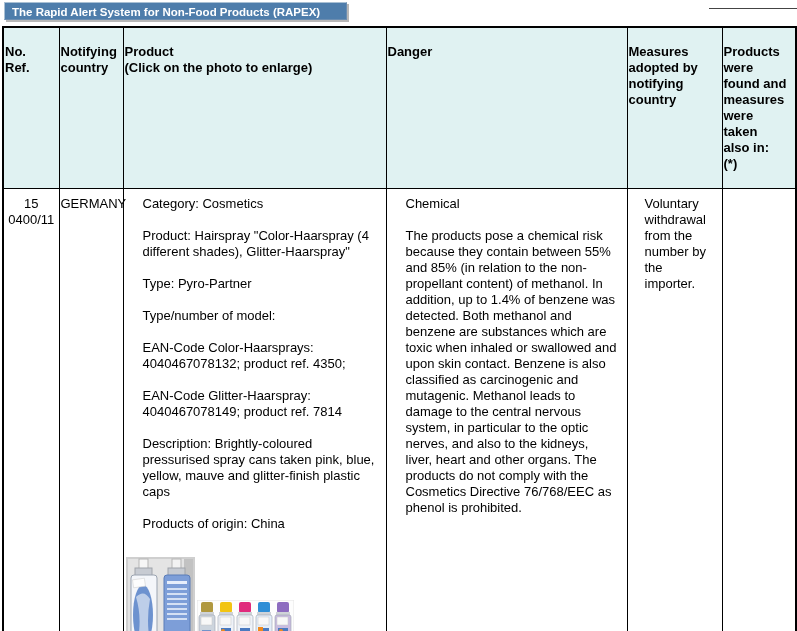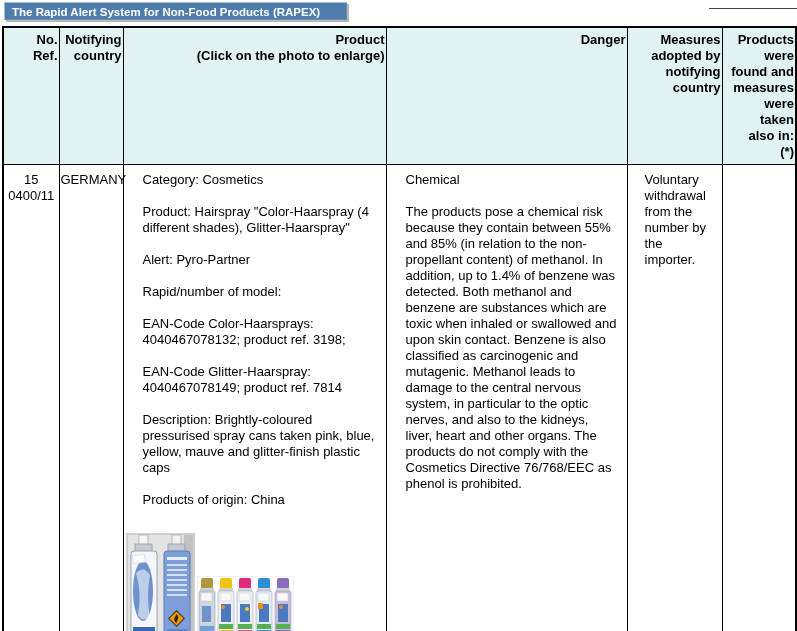--- a/index.html
+++ b/index.html
@@ -29,22 +29,22 @@
     border-collapse:collapse;table-layout:fixed;background:#fff;
     border:2px solid var(--border_col);
     font-size:13px;line-height:16px;
   }
   table.rapex th, table.rapex td{
     border:1px solid var(--border_col);
     vertical-align:top;
   }
   table.rapex th{
     background:var(--header_bg);
-    font-weight:bold;text-align:right;
-    padding:4px 1px;white-space:pre-line;
+    font-weight:bold;text-align:left;
+    padding:16px 1px;white-space:pre-line;
     height:121px;
   }
   table.rapex tr.data-row{height:475px;}
   td.cell{padding:7px 8px;}
   td.c-center{text-align:center;white-space:pre-line;padding:7px 1px;}
   td.cell p{margin:0 0 16px 11px;}
   td.cell p:last-child{margin-bottom:0;}
   td.product-cell{padding:7px 5px 4px 8px;}
   td.measures-cell{padding:7px 6px;}
   .photos{
@@ -93,23 +93,23 @@
       </tr>
     </thead>
     <tbody>
       <tr class="data-row">
         <td class="c-center">15
 0400/11</td>
         <td class="c-center">GERMANY</td>
         <td class="cell product-cell">
           <p>Category: Cosmetics</p>
           <p>Product: Hairspray "Color-Haarspray (4 different shades), Glitter-Haarspray"</p>
-          <p>Alert: Pyro-Partner</p>
-          <p>Rapid/number of model:</p>
-          <p>EAN-Code Color-Haarsprays: 4040467078132; product ref. 3198;</p>
+          <p>Type: Pyro-Partner</p>
+          <p>Type/number of model:</p>
+          <p>EAN-Code Color-Haarsprays: 4040467078132; product ref. 4350;</p>
           <p>EAN-Code Glitter-Haarspray: 4040467078149; product ref. 7814</p>
           <p>Description: Brightly-coloured pressurised spray cans taken pink, blue, yellow, mauve and glitter-finish plastic caps</p>
           <p>Products of origin: China</p>
           <div class="photos">
 
             <svg width="69" height="108" viewBox="0 0 69 108" xmlns="http://www.w3.org/2000/svg">
               <rect x="0" y="0" width="69" height="108" fill="#cfcfcf"></rect>
               <rect x="2" y="2" width="65" height="104" fill="#e4e4e4"></rect>
               <rect x="58" y="2" width="9" height="104" fill="#c2c2c2"></rect>
 

